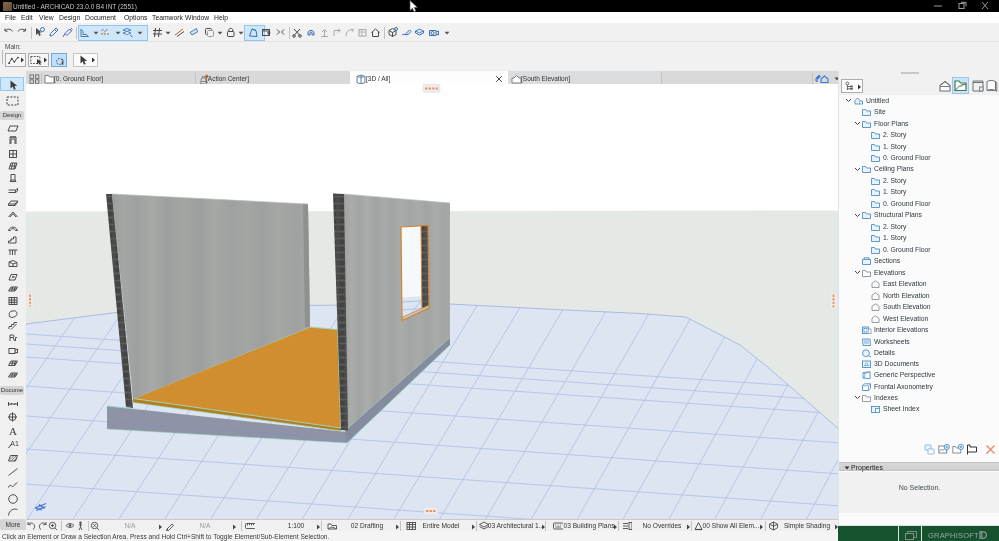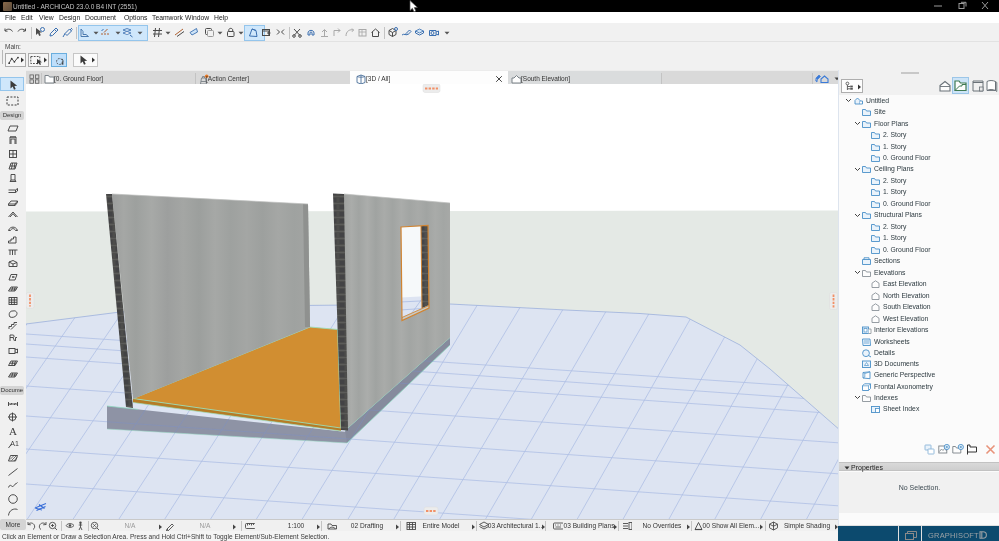--- a/index.html
+++ b/index.html
@@ -851,21 +851,21 @@
     <svg class="abs" style="left:5px;top:2.5px" width="6" height="4" viewBox="0 0 6 4">
         <path d="M0.5,0.5 L3,3.5 L5.5,0.5 Z" fill="#333"></path>
       </svg>
     <div class="abs" style="left:12px;top:0.5px;font-size:7px;color:#222;">Properties</div>
   </div>
   <div class="abs" style="left:0;top:402px;width:161px;height:41px;background:#f1f1f1;">
     <div class="abs" style="left:0;top:12px;width:161px;text-align:center;font-size:7px;color:#3d4a52;">No Selection.</div>
   </div>
 </div>
 
-<div class="abs" style="left:838px;top:525px;width:161px;height:16px;background:#0c4a6e;border-top:1px solid #e0e0e0;">
+<div class="abs" style="left:838px;top:525px;width:161px;height:16px;background:#14532d;border-top:1px solid #e0e0e0;">
   <div class="abs" style="left:60px;top:0;width:1px;height:16px;background:#e0e0e0;"></div>
   <div class="abs" style="left:83px;top:0;width:1px;height:16px;background:#e0e0e0;"></div>
   <svg class="abs" style="left:67px;top:5px;" width="12" height="9" viewBox="0 0 12 9">
     <rect x="0.5" y="2.5" width="8" height="6" fill="none" stroke="#8a8a8a" stroke-width="1"></rect>
     <path d="M2.5,2.5 L2.5,0.5 L11.5,0.5 L11.5,6.5 L8.5,6.5" fill="none" stroke="#8a8a8a" stroke-width="1"></path>
   </svg>
   <div class="abs" style="left:90px;top:5px;font-size:7.5px;color:#9ba1a5;letter-spacing:0.2px;">GRAPHISOFT</div>
   <svg class="abs" style="left:141px;top:5px" width="8" height="8" viewBox="0 0 8 8">
       <path d="M1,0.8 L4,0.8 C8.5,0.8 8.5,7.2 4,7.2 L1,7.2 Z M2.8,0.8 L2.8,7.2" fill="none" stroke="#9ba1a5" stroke-width="1.1"></path>
     </svg>

